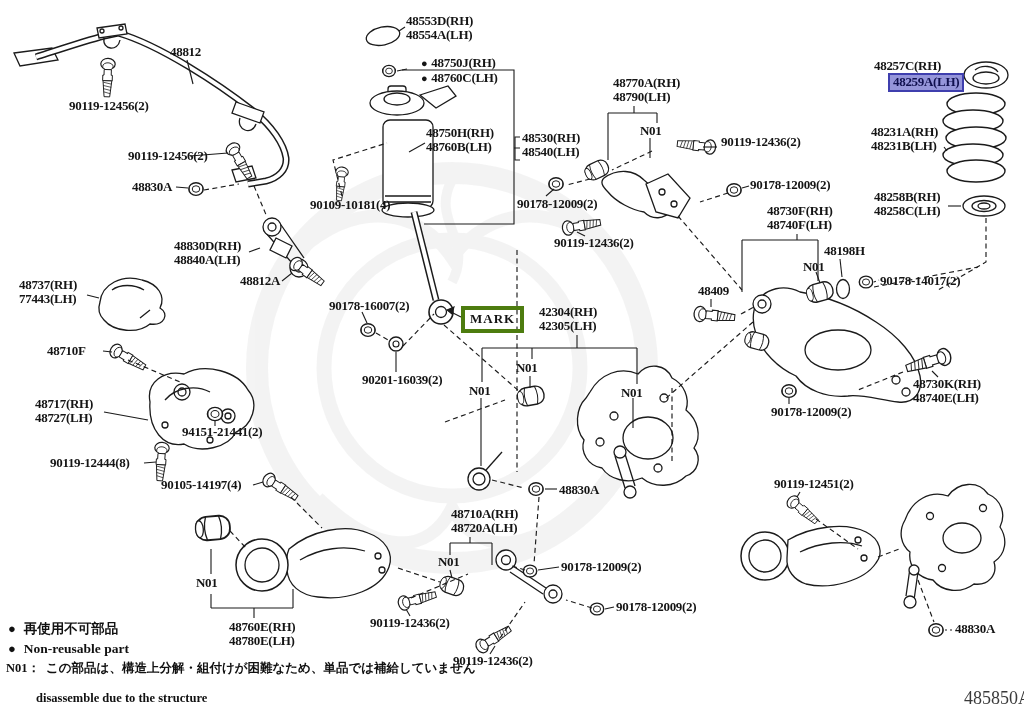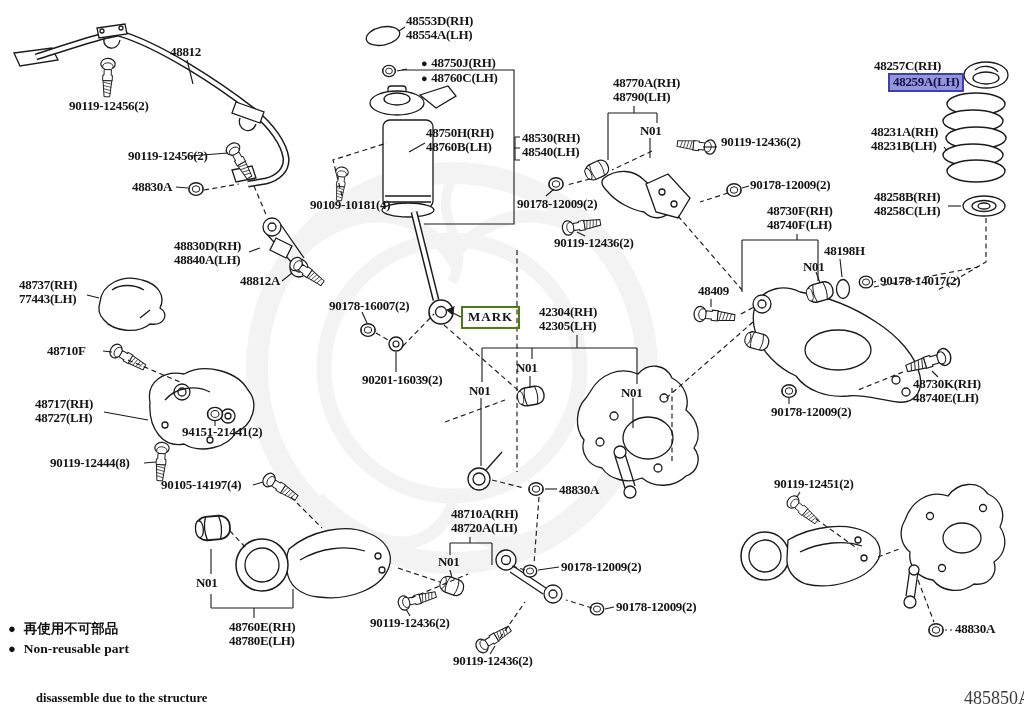--- a/index.html
+++ b/index.html
@@ -5,21 +5,21 @@
   html,body{margin:0;padding:0;background:#fff;}
   .stage{position:relative;width:1024px;height:707px;background:#fff;overflow:hidden;
          font-family:Liberation Serif, serif;}
   svg{position:absolute;left:0;top:0;}
   .lbl{position:absolute;font-weight:700;font-size:13px;line-height:13.5px;
        letter-spacing:-0.3px;color:#151515;white-space:nowrap;z-index:3;}
   .lbl span{display:block;}
   .row{display:flex;align-items:center;}
   .row .blt{margin-right:1px;font-size:11px;}
   .hl{background:#9595da;border:2px solid #3f3fae;color:#10104f;padding:0 3px 1px 3px;}
-  .markbox{position:absolute;left:461px;top:306px;border:2px solid #4d7c0f;
+  .markbox{position:absolute;left:461px;top:306px;border:4px solid #4d7c0f;
        padding:1px 5px 2px 5px;font-weight:700;font-size:13px;letter-spacing:1px;color:#141414;z-index:3;}
   .inset{position:absolute;left:714px;top:444px;width:295px;height:204px;
        border:2px solid #1c1c1c;z-index:2;}
   .inset-label{position:absolute;left:6px;top:3px;font-weight:700;font-size:13px;color:#151515;}
   .legend{position:absolute;left:8px;top:620px;z-index:3;}
   .legend .lrow{display:flex;align-items:center;font-weight:700;font-size:13.5px;color:#111;margin-bottom:3px;}
   .legend .lrow .blt{font-size:13px;margin-right:8px;}
   .note{position:absolute;display:flex;font-weight:700;color:#111;z-index:3;white-space:nowrap;}
   .note .pfx{margin-right:6px;}
   .note-jp{left:6px;top:660px;font-size:12.5px;}
@@ -558,19 +558,23 @@
   <div class="lrow">
     <span class="blt">●</span>
     <span>再使用不可部品</span>
   </div>
   <div class="lrow">
     <span class="blt">●</span>
     <span>Non-reusable part</span>
   </div>
 </div>
 
+<div class="note note-jp">
+  <span class="pfx">N01：</span>
+  <span>この部品は、構造上分解・組付けが困難なため、単品では補給していません</span>
+</div>
 <div class="note note-en2">
   <span>disassemble due to the structure</span>
 </div>
 
 <div class="code">485850A</div>
 
 </div>
 
 </body></html>

